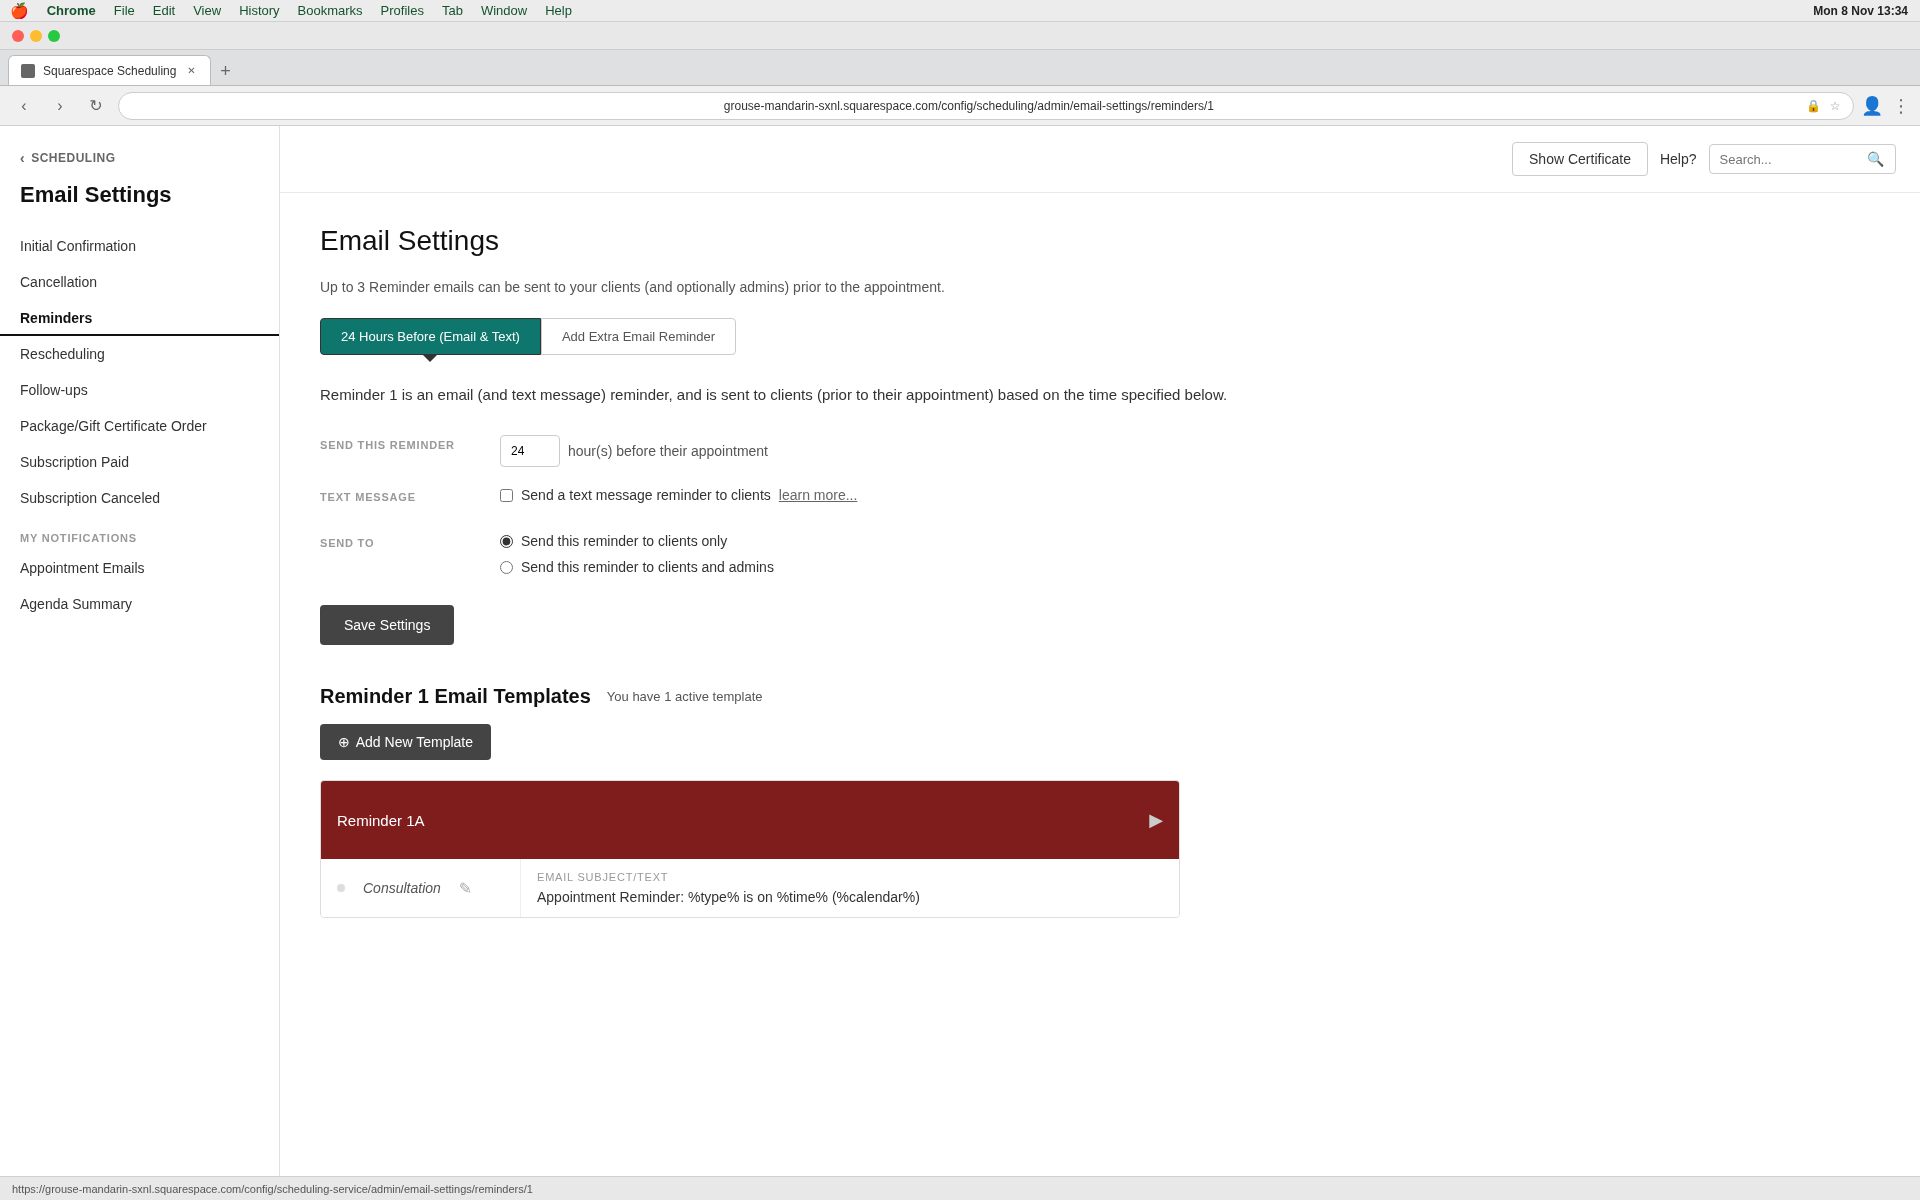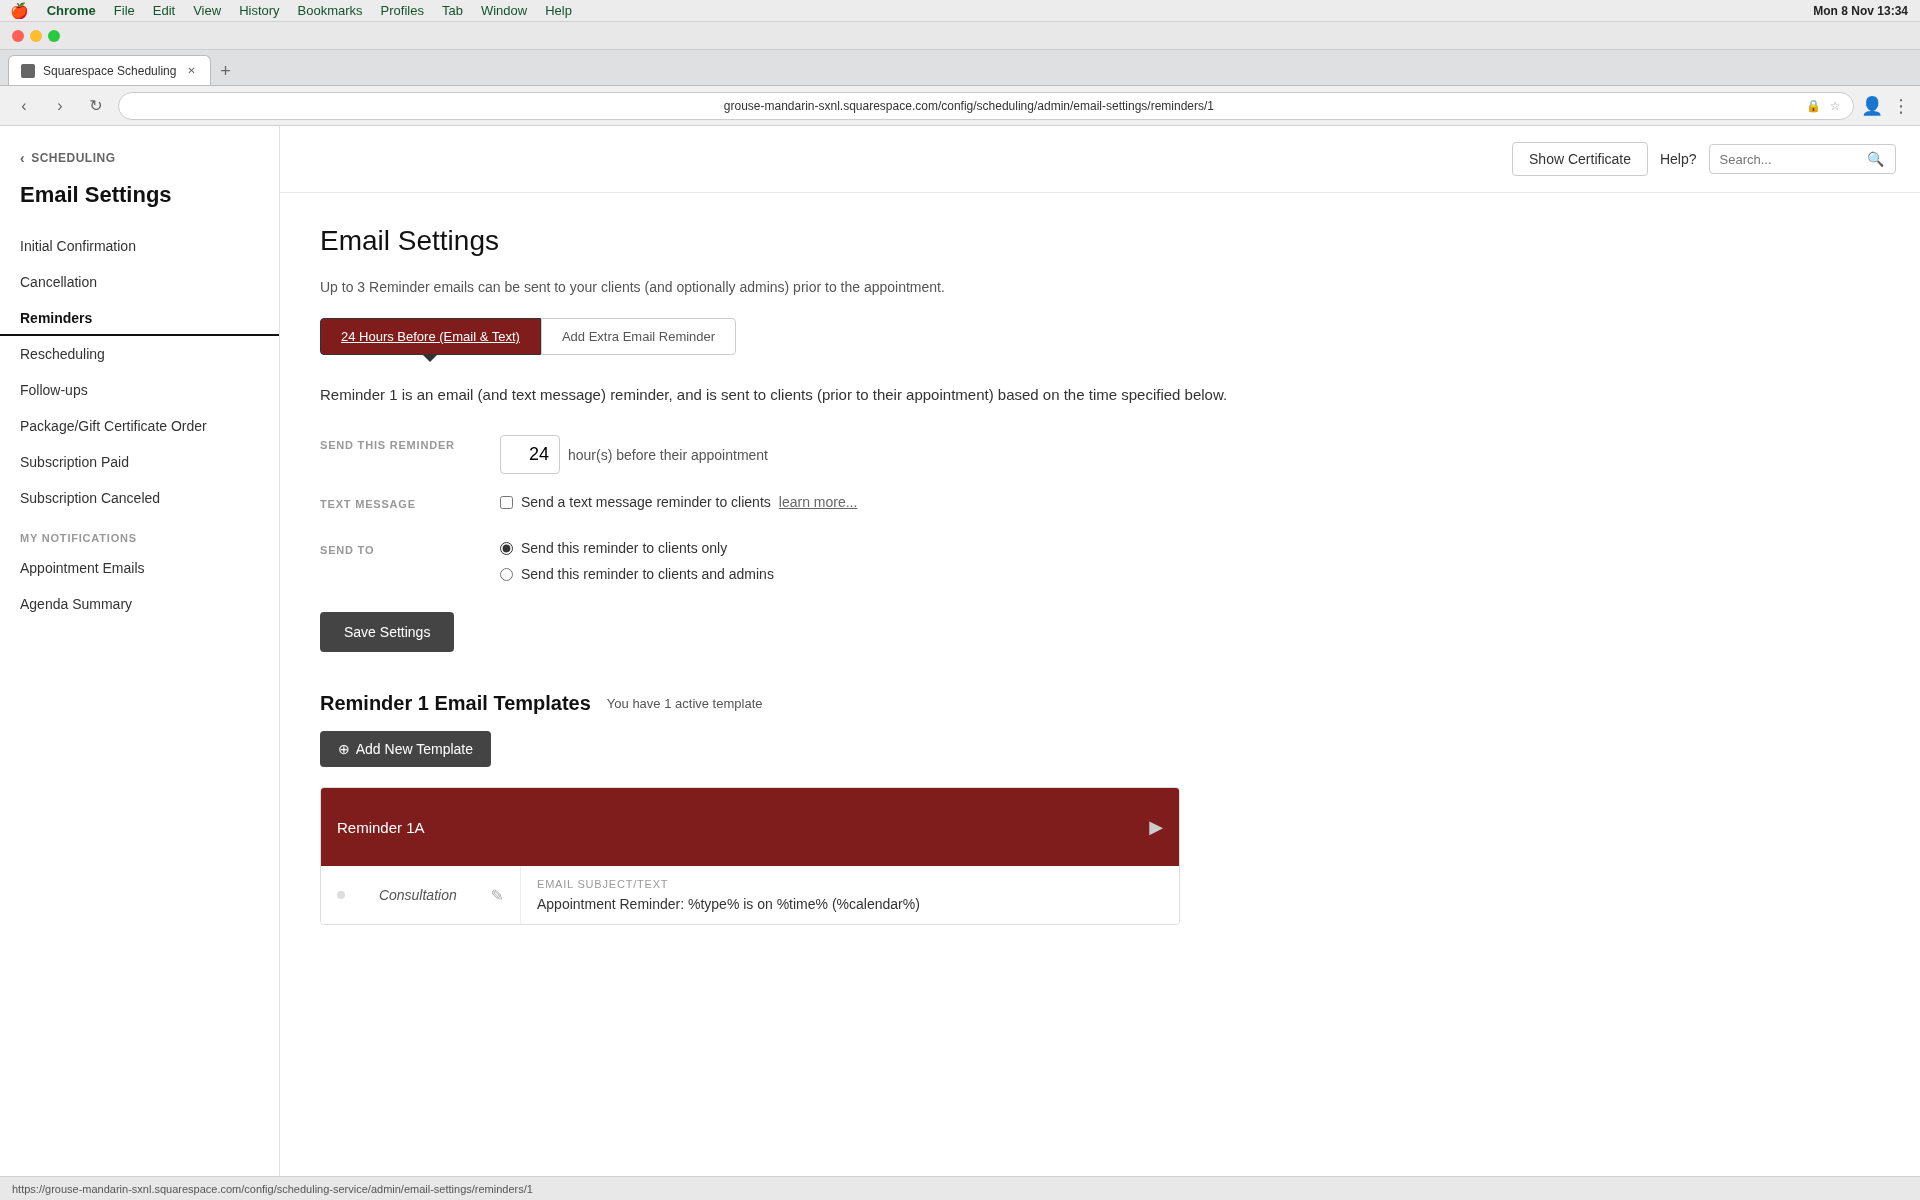--- a/index.html
+++ b/index.html
@@ -212,24 +212,23 @@
     }
     .tab-button {
       padding: 10px 20px;
       border: 1px solid #ccc;
       background: #fff;
       cursor: pointer;
       font-size: 13px;
       color: #555;
     }
     .tab-button.active {
-      background: #7f1d1d;
+      background: #0f766e;
       color: #fff;
       border-color: #333;
-      text-decoration: underline;
     }
     .tab-button:first-child {
       border-radius: 4px 0 0 4px;
     }
     .tab-button:last-child {
       border-radius: 0 4px 4px 0;
     }
     
     .tab-button.active::after {
       content: '';
@@ -273,22 +272,22 @@
       padding-top: 4px;
     }
     .form-control {
       flex: 1;
     }
     .hour-input {
       width: 60px;
       padding: 8px 10px;
       border: 1px solid #ccc;
       border-radius: 4px;
-      font-size: 18px;
-      text-align: right;
+      font-size: 12px;
+      text-align: left;
     }
     .inline-text { font-size: 14px; color: #555; margin-left: 8px; }
     .hour-row { display: flex; align-items: center; }
 
     .checkbox-row, .radio-row {
       display: flex;
       align-items: center;
       gap: 8px;
       margin-bottom: 10px;
       font-size: 14px;
@@ -364,21 +363,20 @@
       display: flex;
       background: #fff;
     }
     .template-name-cell {
       padding: 12px 16px;
       border-right: 1px solid #eee;
       display: flex;
       align-items: center;
       gap: 18px;
       min-width: 200px;
-      justify-content: space-between;
     }
     .template-dot {
       width: 8px;
       height: 8px;
       border-radius: 50%;
       background: #ddd;
     }
     .template-name-text { font-size: 14px; color: #555; font-style: italic; }
     .template-name-edit { font-size: 16px; color: #aaa; cursor: pointer; }
 

